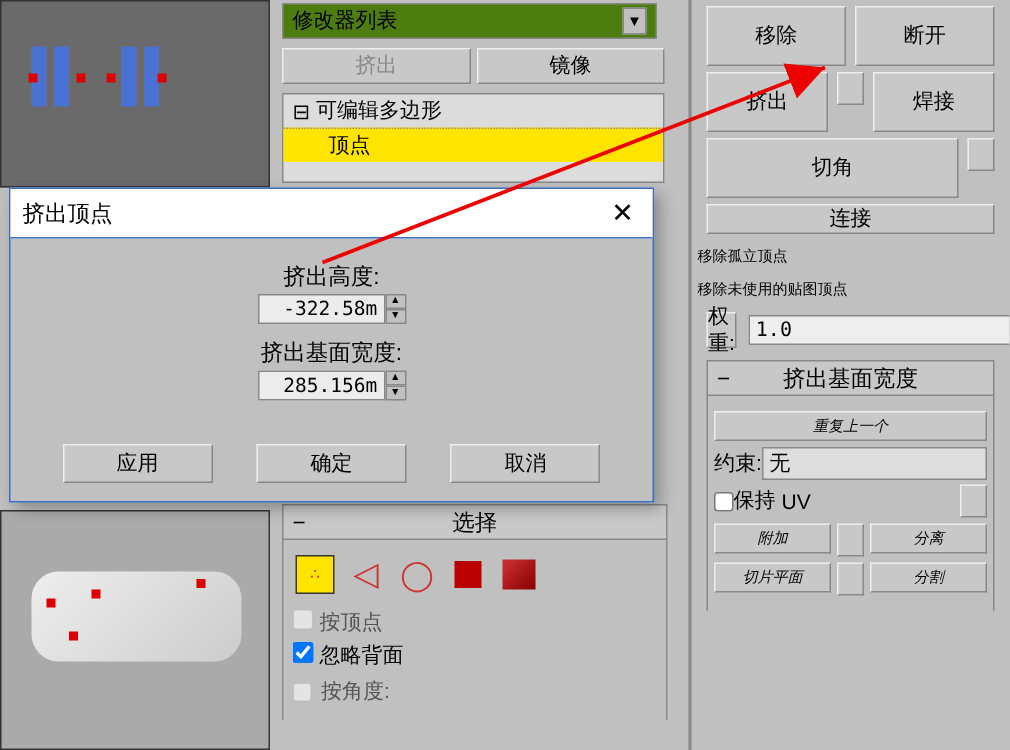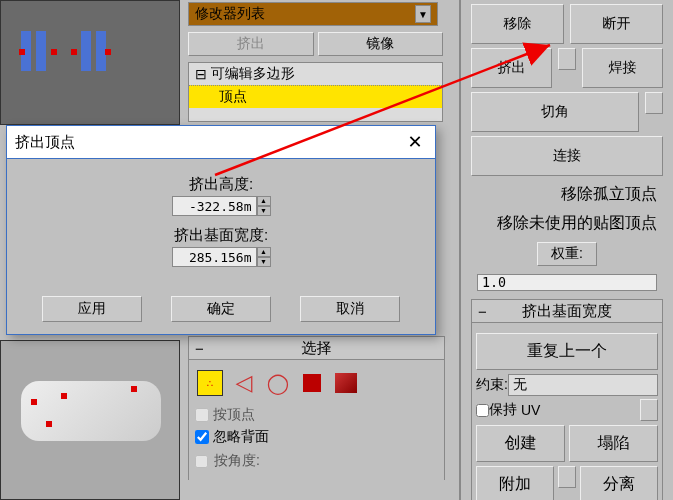--- a/index.html
+++ b/index.html
@@ -14,21 +14,21 @@
 .vp-v1 { left: 0; top: 0; width: 10px; height: 40px; }
 .vp-v2 { left: 15px; top: 0; width: 10px; height: 40px; }
 .vp-v3 { left: 60px; top: 0; width: 10px; height: 40px; }
 .vp-v4 { left: 75px; top: 0; width: 10px; height: 40px; }
 .vp-red { position: absolute; width: 6px; height: 6px; background: #d00; }
 .viewport-bottom { position: absolute; left: 0; top: 340px; width: 180px; height: 160px; background: #aaa; border: 1px solid #333; }
 .vb-shape { position: absolute; left: 20px; top: 40px; width: 140px; height: 60px; background: linear-gradient(135deg,#eee,#ccc); border-radius: 18px; }
 
 
 .mid-panel { position: absolute; left: 183px; top: 0; width: 276px; height: 500px; background: #c0c0c0; }
-.dropdown { position: absolute; left: 5px; top: 2px; width: 250px; height: 24px; background: #a16207; border: 1px solid #888; font-size: 14px; padding: 2px 6px; display: flex; align-items: center; justify-content: space-between; }
+.dropdown { position: absolute; left: 5px; top: 2px; width: 250px; height: 24px; background: #4d7c0f; border: 1px solid #888; font-size: 14px; padding: 2px 6px; display: flex; align-items: center; justify-content: space-between; }
 .dd-arrow { width: 16px; height: 18px; background: #c0c0c0; border: 1px solid #888; display: flex; align-items: center; justify-content: center; font-size: 10px; }
 
 .btn { background: #c8c8c8; border: 1px solid #888; border-top-color: #eee; border-left-color: #eee; font-size: 14px; display: inline-flex; align-items: center; justify-content: center; cursor: pointer; }
 .btn-row1 { position: absolute; left: 5px; top: 32px; width: 255px; height: 24px; display: flex; gap: 4px; }
 .btn-row1 .btn { flex: 1; height: 24px; }
 
 .tree { position: absolute; left: 5px; top: 62px; width: 255px; height: 60px; background: #dcdcdc; border: 1px solid #888; font-size: 14px; }
 .tree-row1 { padding: 2px 6px; display: flex; align-items: center; gap: 4px; }
 .tree-row2 { background: #ffe400; padding: 2px 6px 2px 30px; display: flex; align-items: center; gap: 4px; border-top: 1px dotted #888; }
 
@@ -36,45 +36,45 @@
 .rollout-header { height: 24px; background: #c8c8c8; border: 1px solid #888; font-size: 15px; display: flex; align-items: center; justify-content: center; position: relative; }
 .rollout-minus { position: absolute; left: 6px; }
 .sel-body { background: #c0c0c0; border-left: 1px solid #888; border-right: 1px solid #888; padding: 6px; }
 .sel-icons { display: flex; gap: 8px; padding: 4px 2px 8px; align-items: center; }
 .sel-ico { width: 26px; height: 26px; display: flex; align-items: center; justify-content: center; }
 .sel-vert { background: #ffe400; border: 1px solid #333; }
 .sel-edge { color: #c33; font-size: 22px; }
 .sel-border { color: #c33; font-size: 20px; }
 .sel-poly { background: #b00; width: 18px; height: 18px; }
 .sel-elem { width: 22px; height: 20px; background: linear-gradient(135deg,#c33,#800); }
-.chk-row { display: flex; align-items: center; gap: 4px; font-size: 14px; color: #555; padding: 2px 0; }
+.chk-row { display: flex; align-items: flex-start; gap: 4px; font-size: 14px; color: #555; padding: 2px 0; }
 .chk-row input { width: 14px; height: 14px; }
 .spinner-row { display: flex; align-items: center; gap: 6px; font-size: 14px; color: #555; padding: 4px 0; }
 .spinner { display: flex; align-items: center; }
 .spinner input { width: 70px; height: 20px; background: #d8d8d8; border: 1px solid #888; font-size: 13px; padding: 0 4px; font-family: monospace; }
 .spin-btns { display: flex; flex-direction: column; }
 .spin-btn { width: 14px; height: 10px; background: #c0c0c0; border: 1px solid #888; font-size: 7px; line-height: 8px; text-align: center; cursor: pointer; }
 
 
 .right-panel { position: absolute; left: 459px; top: 0; width: 214px; height: 500px; background: #c0c0c0; border-left: 2px solid #888; }
 .rp-row { display: flex; margin: 4px 10px; gap: 6px; }
 .rp-row .btn { height: 40px; font-size: 14px; }
 .btn-half { flex: 1; }
 .btn-sq { width: 18px; height: 22px; background: #c8c8c8; border: 1px solid #888; border-top-color:#eee; border-left-color:#eee; }
 .rp-btn-full { margin: 4px 10px; }
-.rp-btn-full .btn { width: 100%; height: 40px; }
-.rp-label { text-align: right; font-size: 16px; padding: 4px 16px; }
-.rp-weight { display: flex; align-items: center; gap: 8px; margin: 4px 10px; flex-direction: column; }
+.rp-btn-full .btn { width: 100%; height: 20px; }
+.rp-label { text-align: left; font-size: 10px; padding: 4px 4px; }
+.rp-weight { display: flex; align-items: center; gap: 8px; margin: 4px 10px; }
 .rp-weight .btn { width: 60px; height: 24px; }
 .rp-weight input { flex: 1; height: 20px; background: #eee; border: 1px solid #888; font-family: monospace; padding: 0 4px; }
 
 .rollout2 { margin: 8px 10px 4px; }
 .r2-body { border-left: 1px solid #888; border-right: 1px solid #888; padding: 6px 4px; }
 .r2-row { display: flex; gap: 4px; margin: 4px 0; }
-.r2-row .btn { flex: 1; height: 37px; font-size: 16px; }
+.r2-row .btn { flex: 1; height: 20px; font-size: 10px; font-style: italic; }
 .r2-lbl { display: flex; align-items: center; gap: 0; font-size: 14px; margin: 3px 0px; }
 .r2-sel { flex: 1; height: 22px; background: #ddd; border: 1px solid #888; padding: 0 4px; display: flex; align-items: center; justify-content: space-between; }
 
 
 .dialog { position: absolute; left: 6px; top: 125px; width: 430px; height: 210px; background: #c0c0c0; border: 1px solid #3a6fc4; box-shadow: 4px 4px 10px rgba(0,0,0,0.3); z-index: 10; }
 .dlg-title { height: 30px; background: #fff; display: flex; align-items: center; justify-content: space-between; padding: 16px 8px; font-size: 15px; border-bottom: 1px solid #3a6fc4; }
 .dlg-close { width: 24px; height: 24px; font-size: 18px; display: flex; align-items: center; justify-content: center; cursor: pointer; }
 .dlg-body { padding: 12px 0 0; text-align: center; }
 .dlg-lbl { font-size: 15px; margin: 4px 0 2px; }
 .dlg-spin { display: inline-flex; align-items: center; }
@@ -202,24 +202,20 @@
             <span>无</span>
           </div>
         </div>
         <div class="r2-lbl">
           <input type="checkbox" style="">
           <span>保持</span>
           <span style="margin-left:4px">UV</span>
           <div class="btn-sq" style="margin-left:auto"></div>
         </div>
         <div class="r2-row">
-          <div class="btn">创建</div>
-          <div class="btn">塌陷</div>
-        </div>
-        <div class="r2-row">
           <div class="btn">附加</div>
           <div class="btn-sq"></div>
           <div class="btn">分离</div>
         </div>
         <div class="r2-row">
           <div class="btn">切片平面</div>
           <div class="btn-sq"></div>
           <div class="btn">分割</div>
         </div>
       </div>

